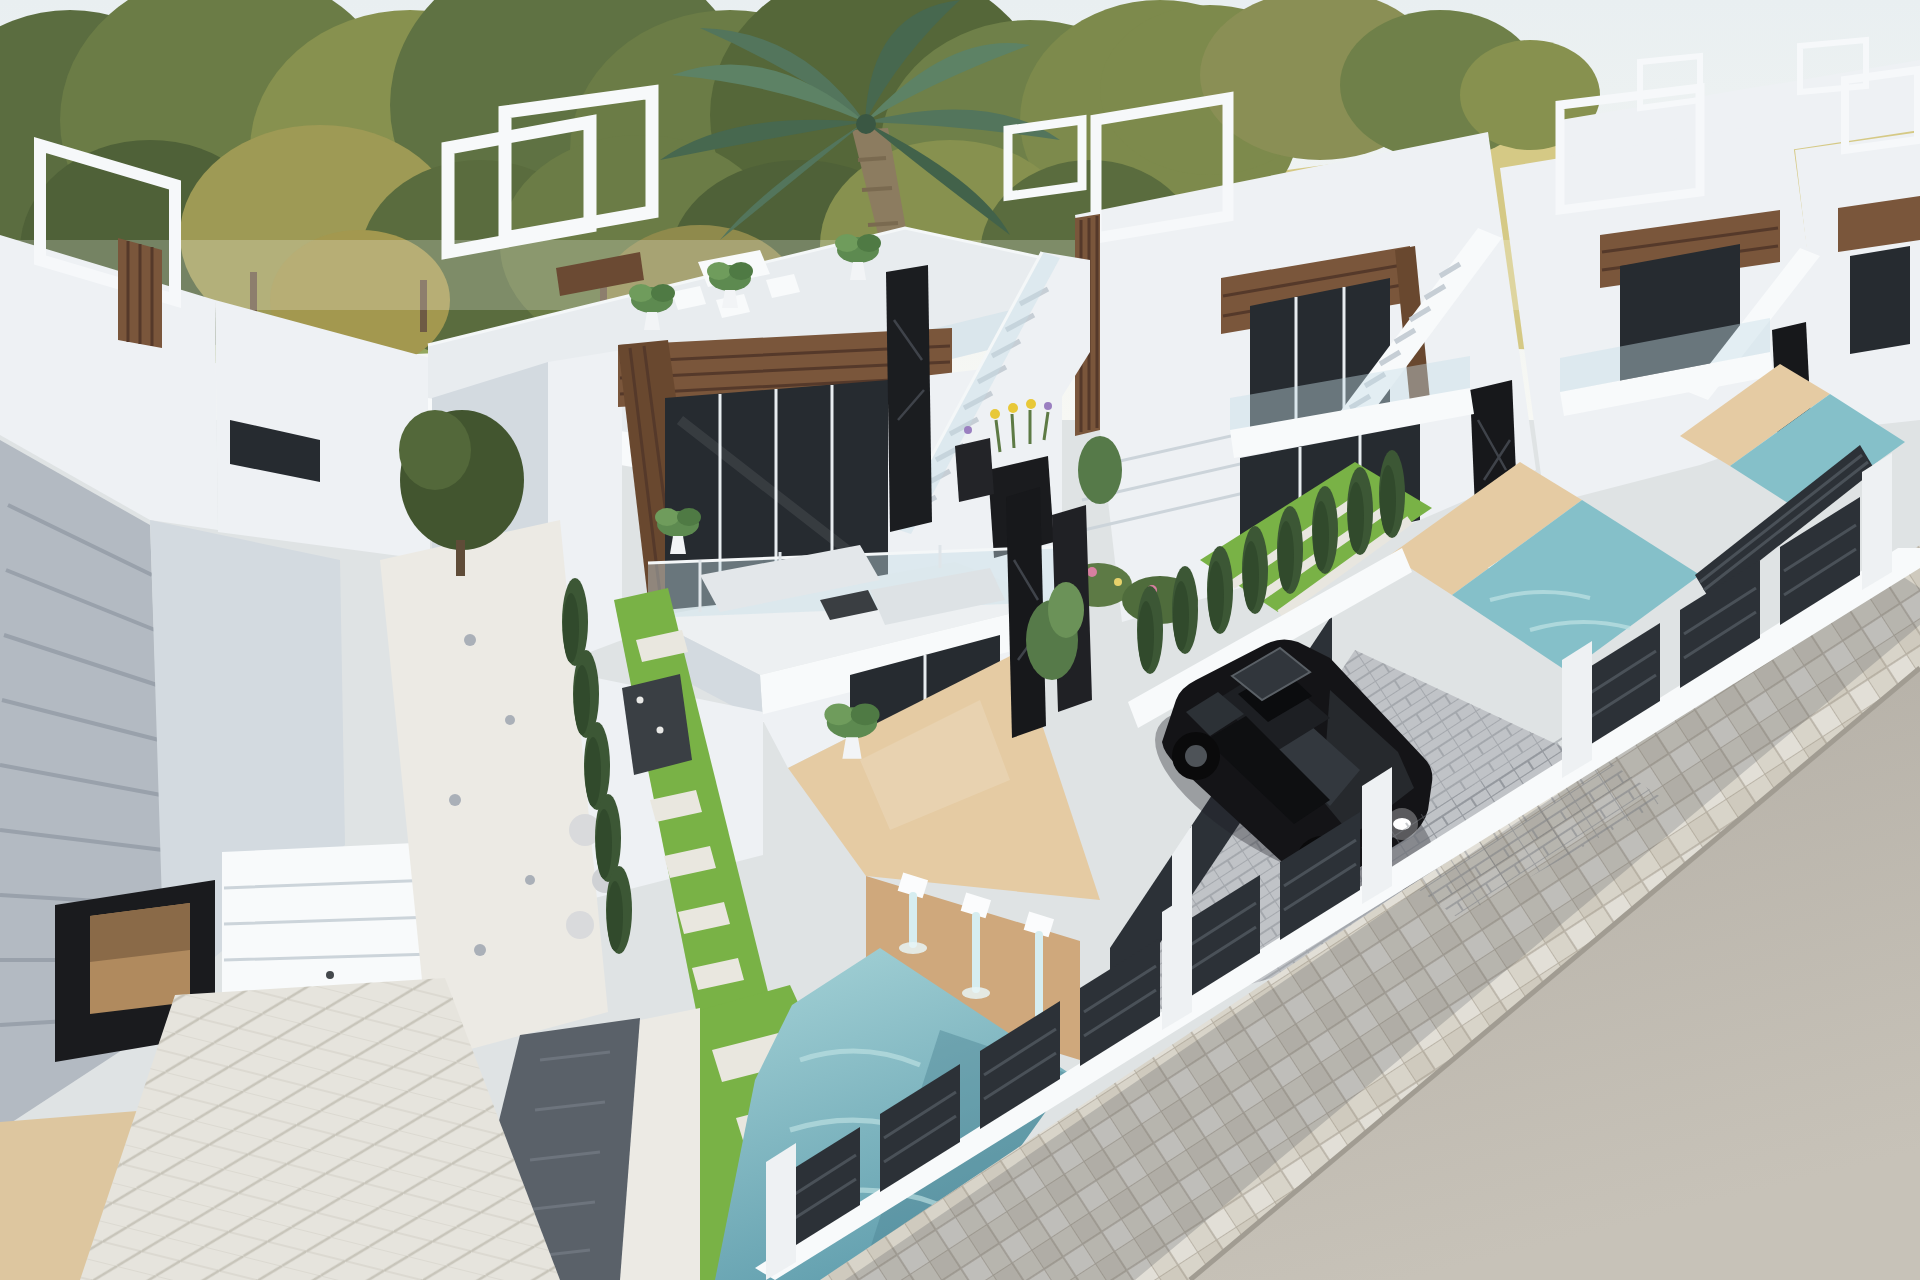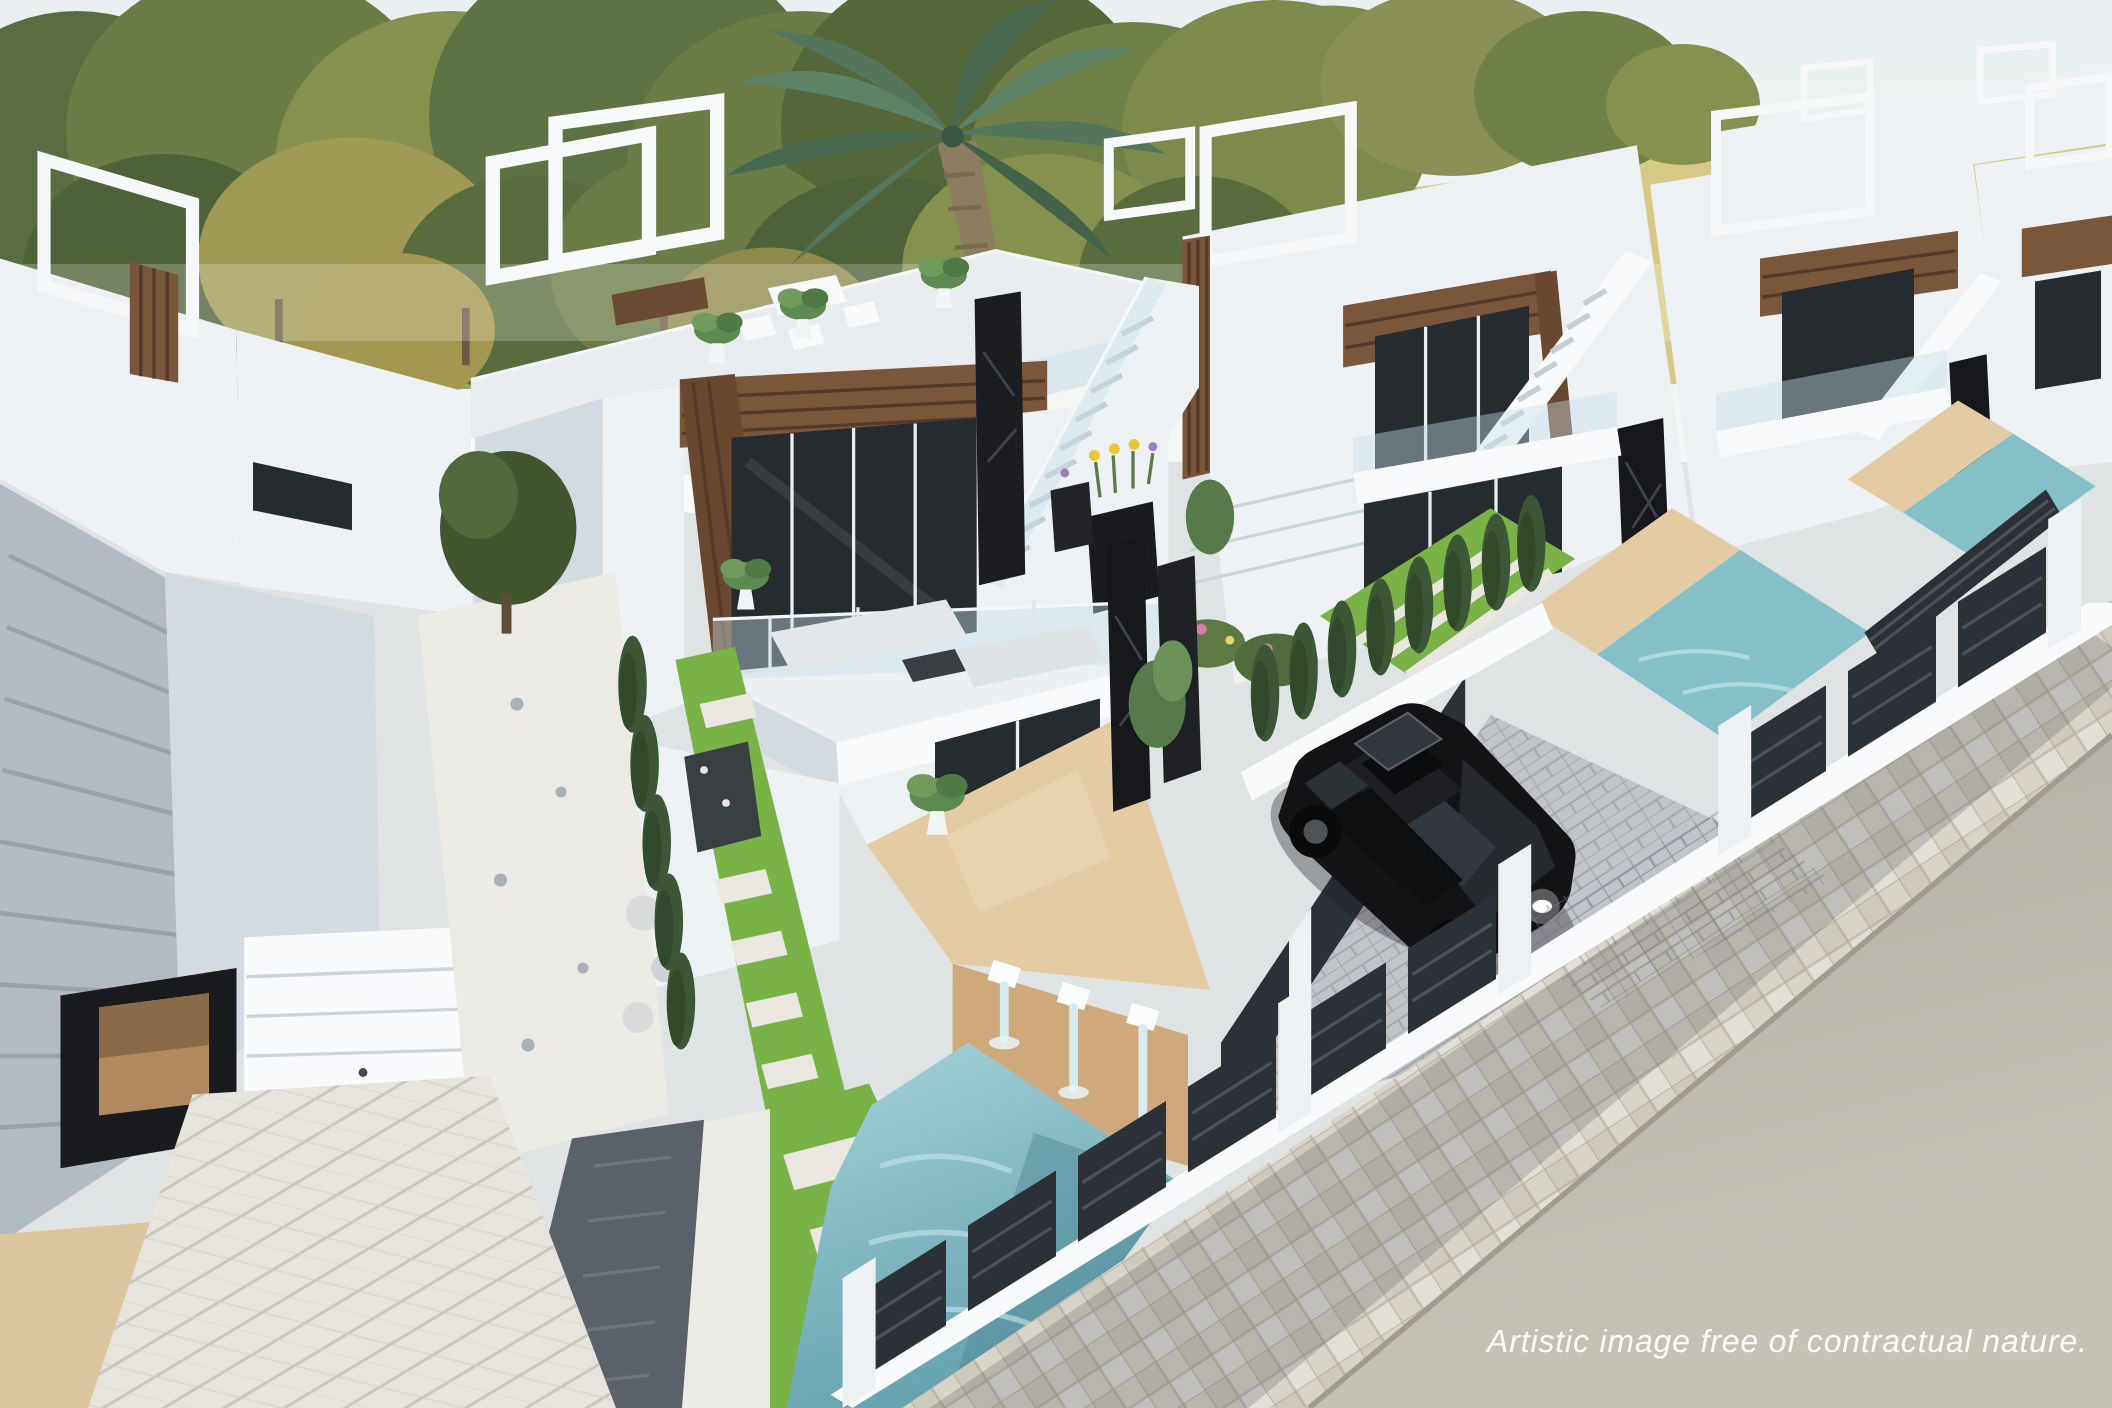--- a/index.html
+++ b/index.html
@@ -378,14 +378,13 @@
       <path class="slat" d="M784,1201 L856,1155 M784,1225 L856,1179 M884,1138 L956,1092 M884,1162 L956,1116 M984,1075 L1056,1029 M984,1099 L1056,1053 M1084,1012 L1156,966 M1084,1036 L1156,990 M1184,949 L1256,903 M1184,973 L1256,927 M1284,886 L1356,840 M1284,910 L1356,864 M1584,697 L1656,651 M1584,721 L1656,675 M1684,634 L1756,588 M1684,658 L1756,612 M1784,571 L1856,525 M1784,595 L1856,549"></path>
       <polygon class="post" points="766,1162 796,1143 796,1262 766,1280"></polygon>
       <polygon class="post" points="1162,912 1192,893 1192,1012 1162,1030"></polygon>
       <polygon class="post" points="1362,786 1392,767 1392,886 1362,904"></polygon>
       <polygon class="post" points="1562,660 1592,641 1592,760 1562,778"></polygon>
       <polygon class="post" points="1862,472 1892,453 1892,572 1862,590"></polygon>
     </g>
   </g>
 </svg>
 
-<div class="watermark">Artistic image free of contractual nature.</div>
 </div>
 
 </body></html>

